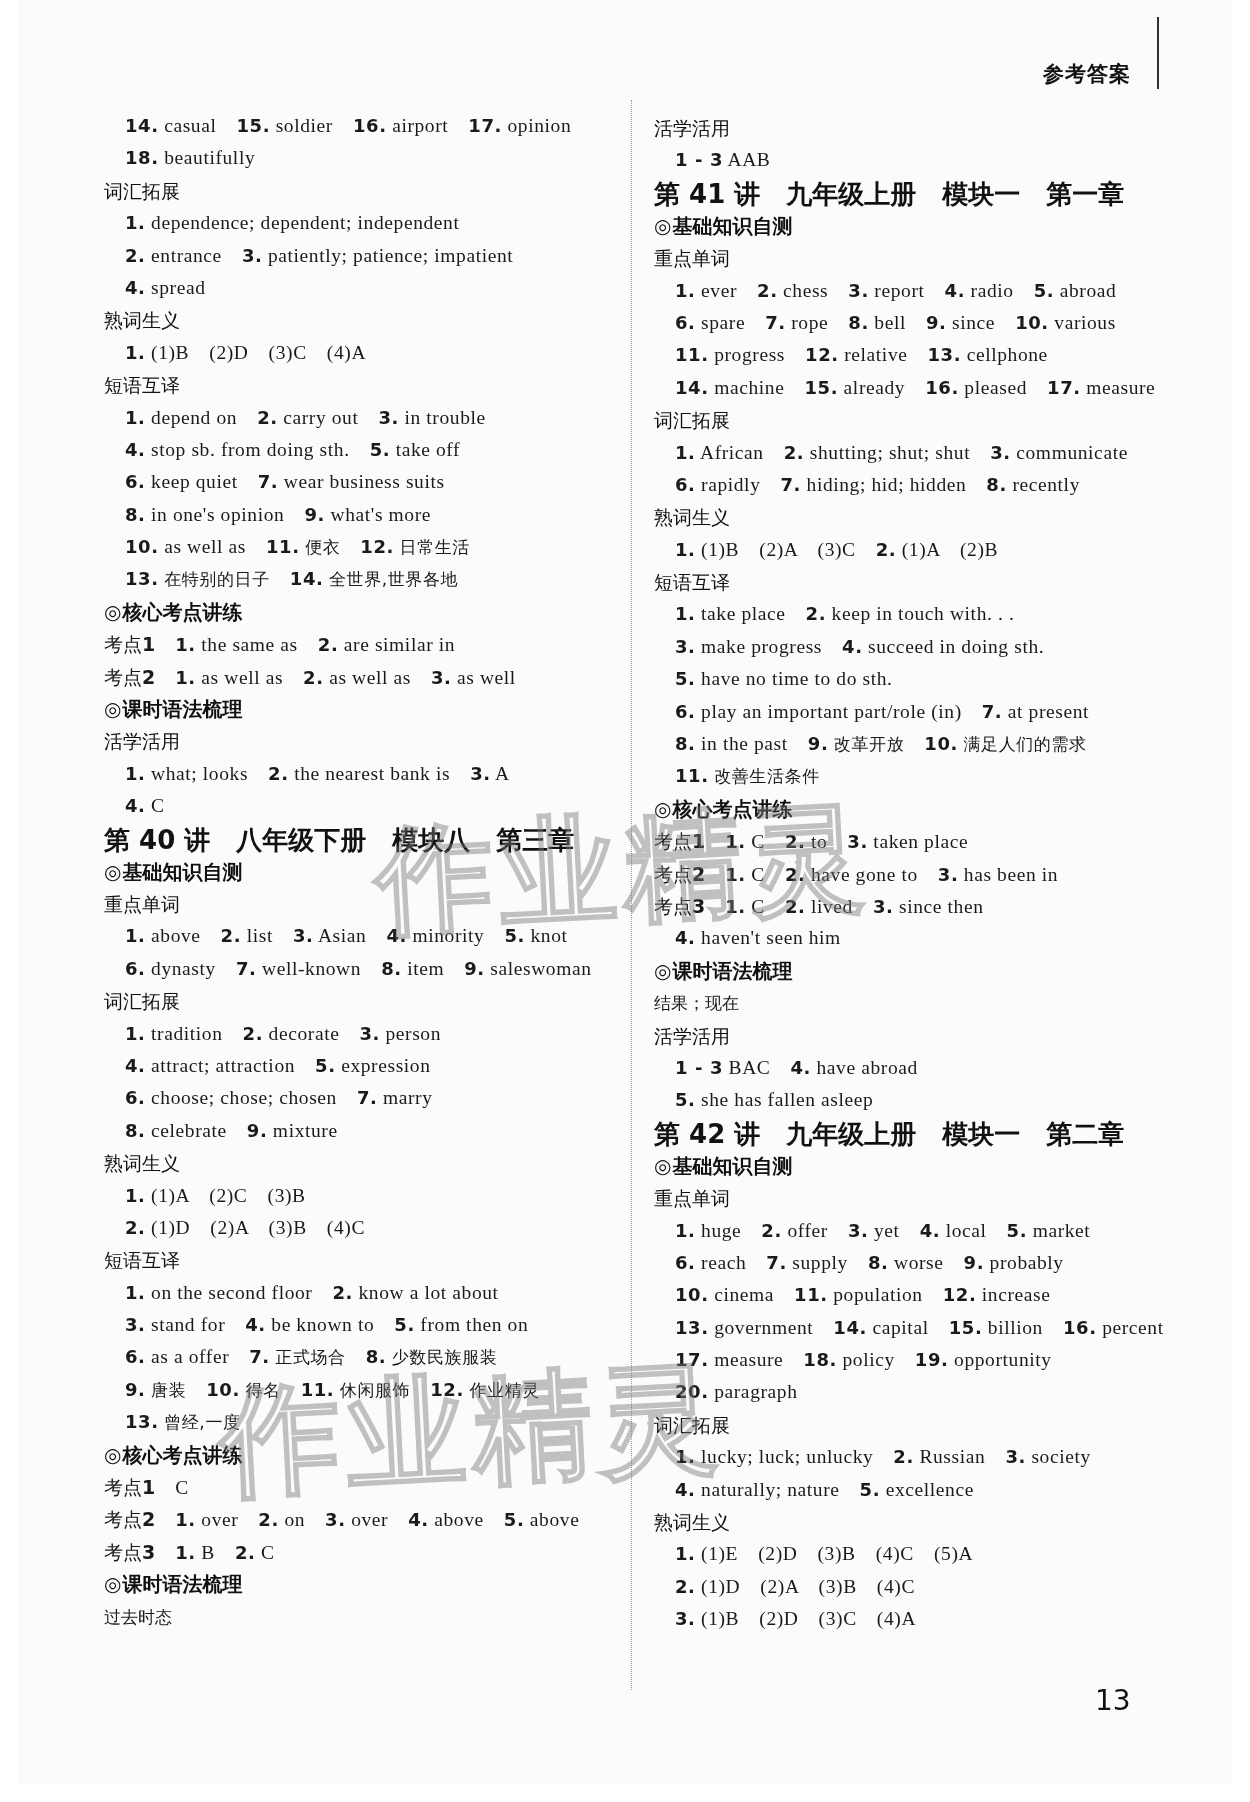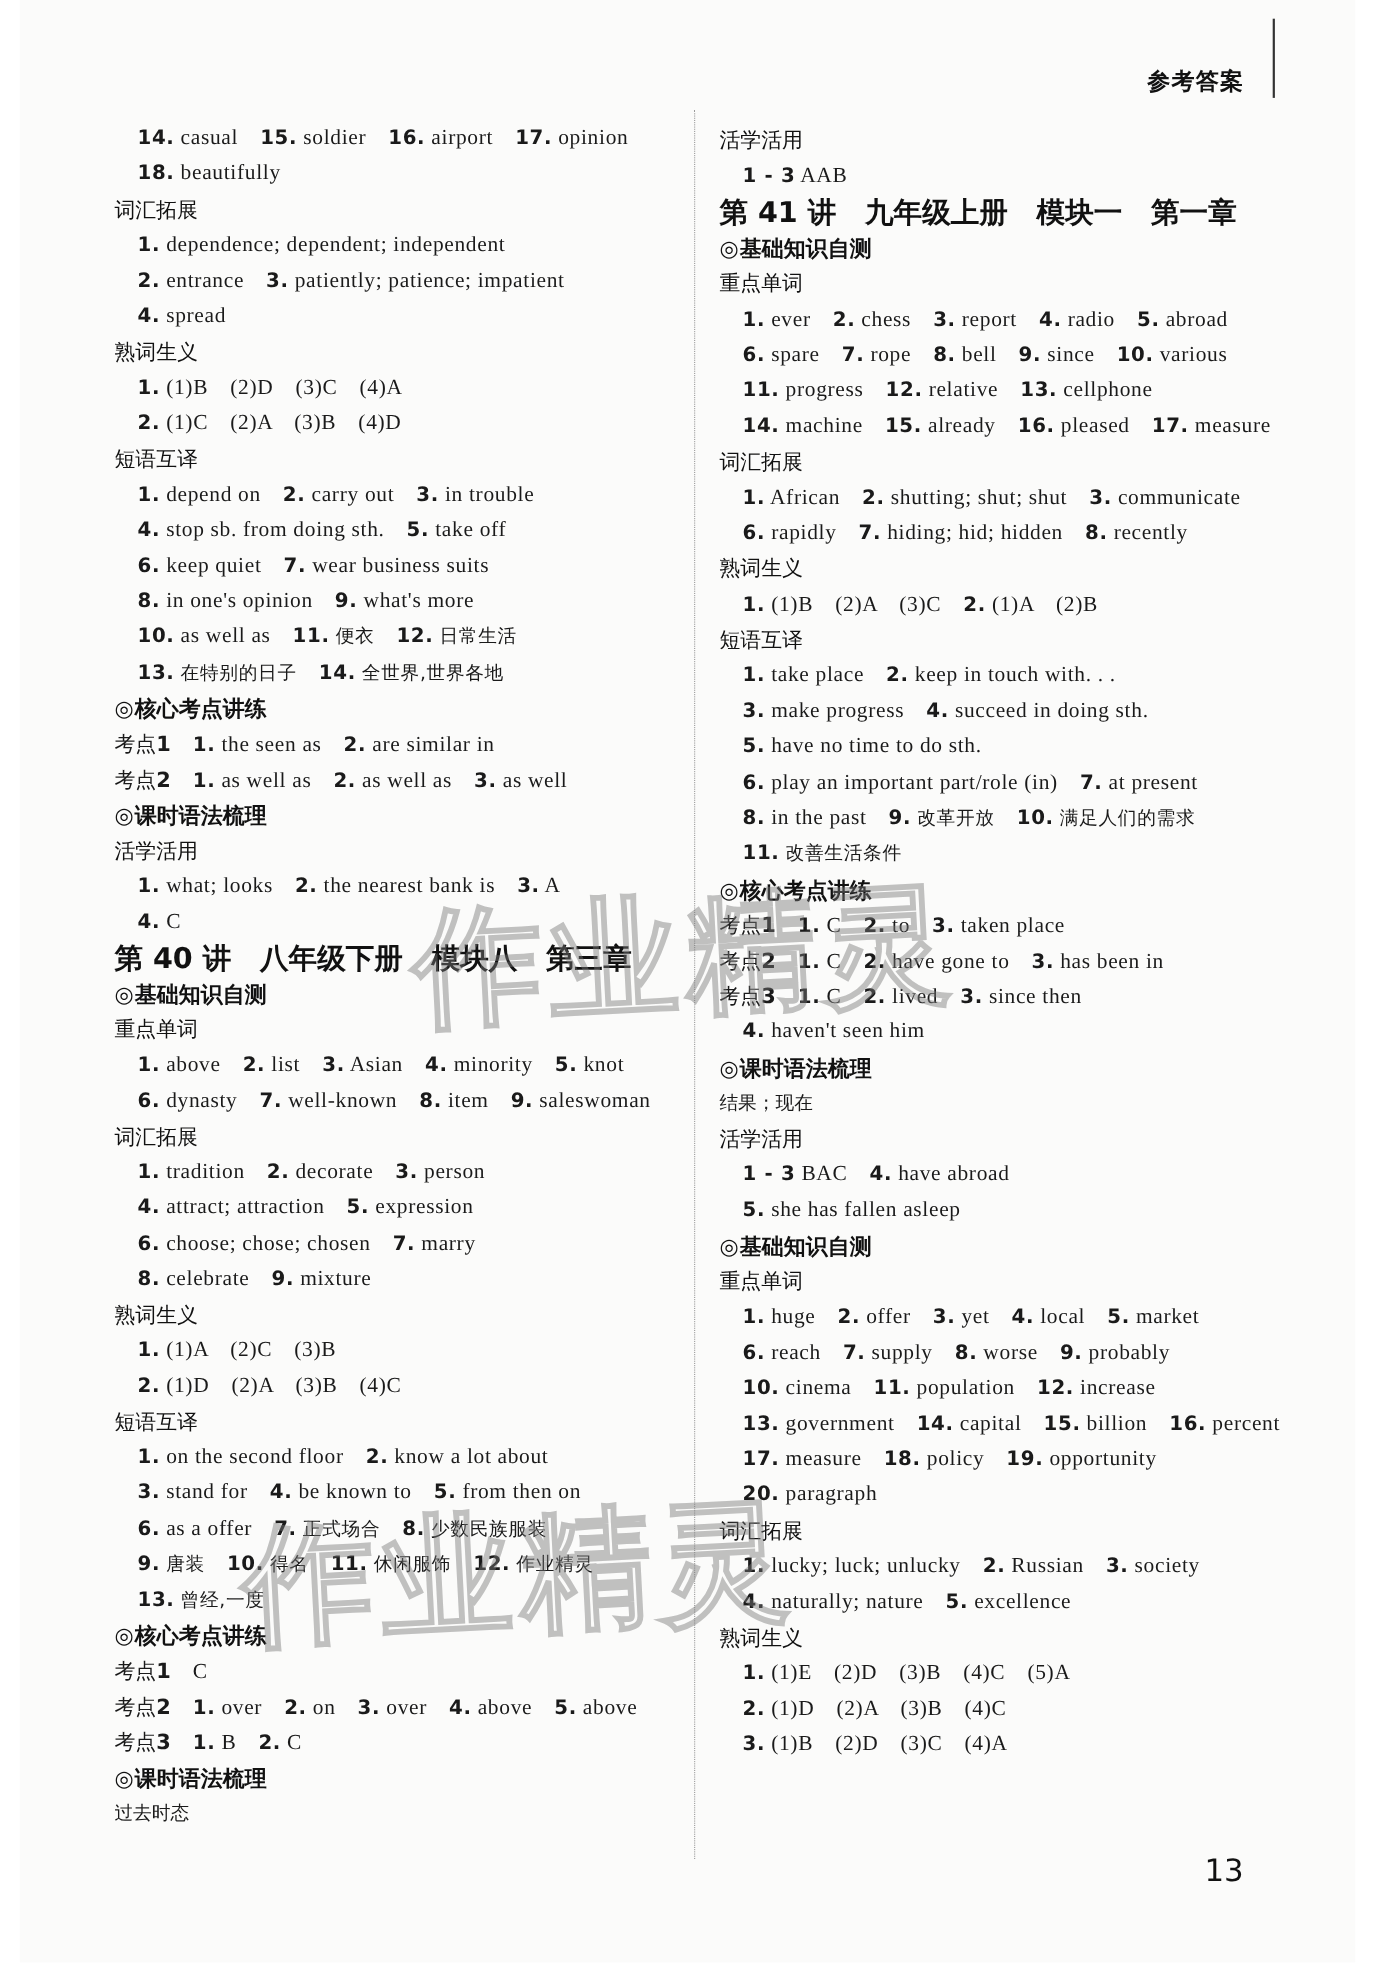--- a/index.html
+++ b/index.html
@@ -60,30 +60,29 @@
 
 <div class="col left" id="col-left">
     <div class="line item"><span class="ans"><span class="num">14.</span> <span>casual</span></span><span class="ans"><span class="num">15.</span> <span>soldier</span></span><span class="ans"><span class="num">16.</span> <span>airport</span></span><span class="ans"><span class="num">17.</span> <span>opinion</span></span></div>
     <div class="line item"><span class="ans"><span class="num">18.</span> <span>beautifully</span></span></div>
     <div class="line sub">词汇拓展</div>
     <div class="line item"><span class="ans"><span class="num">1.</span> <span>dependence; dependent; independent</span></span></div>
     <div class="line item"><span class="ans"><span class="num">2.</span> <span>entrance</span></span><span class="ans"><span class="num">3.</span> <span>patiently; patience; impatient</span></span></div>
     <div class="line item"><span class="ans"><span class="num">4.</span> <span>spread</span></span></div>
     <div class="line sub">熟词生义</div>
     <div class="line item"><span class="ans"><span class="num">1.</span> <span>(1)B　(2)D　(3)C　(4)A</span></span></div>
-    <div class="line item"><span class="ans"><span class="num">2.</span> <span>(1)C　(2)A　(3)B　(4)D</span></span></div>
     <div class="line sub">短语互译</div>
     <div class="line item"><span class="ans"><span class="num">1.</span> <span>depend on</span></span><span class="ans"><span class="num">2.</span> <span>carry out</span></span><span class="ans"><span class="num">3.</span> <span>in trouble</span></span></div>
     <div class="line item"><span class="ans"><span class="num">4.</span> <span>stop sb. from doing sth.</span></span><span class="ans"><span class="num">5.</span> <span>take off</span></span></div>
     <div class="line item"><span class="ans"><span class="num">6.</span> <span>keep quiet</span></span><span class="ans"><span class="num">7.</span> <span>wear business suits</span></span></div>
     <div class="line item"><span class="ans"><span class="num">8.</span> <span>in one's opinion</span></span><span class="ans"><span class="num">9.</span> <span>what's more</span></span></div>
     <div class="line item"><span class="ans"><span class="num">10.</span> <span>as well as</span></span><span class="ans"><span class="num">11.</span> <span class="cn">便衣</span></span><span class="ans"><span class="num">12.</span> <span class="cn">日常生活</span></span></div>
     <div class="line item"><span class="ans"><span class="num">13.</span> <span class="cn">在特别的日子</span></span><span class="ans"><span class="num">14.</span> <span class="cn">全世界,世界各地</span></span></div>
     <div class="line sec"><span class="ring">◎</span><span>核心考点讲练</span></div>
-    <div class="line"><span class="kd"><span>考点</span><b>1</b></span><span class="ans"><span class="num">1.</span> <span>the seen as</span></span><span class="ans"><span class="num">2.</span> <span>are similar in</span></span></div>
+    <div class="line"><span class="kd"><span>考点</span><b>1</b></span><span class="ans"><span class="num">1.</span> <span>the same as</span></span><span class="ans"><span class="num">2.</span> <span>are similar in</span></span></div>
     <div class="line"><span class="kd"><span>考点</span><b>2</b></span><span class="ans"><span class="num">1.</span> <span>as well as</span></span><span class="ans"><span class="num">2.</span> <span>as well as</span></span><span class="ans"><span class="num">3.</span> <span>as well</span></span></div>
     <div class="line sec"><span class="ring">◎</span><span>课时语法梳理</span></div>
     <div class="line sub">活学活用</div>
     <div class="line item"><span class="ans"><span class="num">1.</span> <span>what; looks</span></span><span class="ans"><span class="num">2.</span> <span>the nearest bank is</span></span><span class="ans"><span class="num">3.</span> <span>A</span></span></div>
     <div class="line item"><span class="ans"><span class="num">4.</span> <span>C</span></span></div>
     <div class="lec"><span>第 40 讲</span><span>八年级下册</span><span>模块八</span><span>第三章</span></div>
     <div class="line sec"><span class="ring">◎</span><span>基础知识自测</span></div>
     <div class="line sub">重点单词</div>
     <div class="line item"><span class="ans"><span class="num">1.</span> <span>above</span></span><span class="ans"><span class="num">2.</span> <span>list</span></span><span class="ans"><span class="num">3.</span> <span>Asian</span></span><span class="ans"><span class="num">4.</span> <span>minority</span></span><span class="ans"><span class="num">5.</span> <span>knot</span></span></div>
     <div class="line item"><span class="ans"><span class="num">6.</span> <span>dynasty</span></span><span class="ans"><span class="num">7.</span> <span>well-known</span></span><span class="ans"><span class="num">8.</span> <span>item</span></span><span class="ans"><span class="num">9.</span> <span>saleswoman</span></span></div>
@@ -133,20 +132,21 @@
     <div class="line sec"><span class="ring">◎</span><span>核心考点讲练</span></div>
     <div class="line"><span class="kd"><span>考点</span><b>1</b></span><span class="ans"><span class="num">1.</span> <span>C</span></span><span class="ans"><span class="num">2.</span> <span>to</span></span><span class="ans"><span class="num">3.</span> <span>taken place</span></span></div>
     <div class="line"><span class="kd"><span>考点</span><b>2</b></span><span class="ans"><span class="num">1.</span> <span>C</span></span><span class="ans"><span class="num">2.</span> <span>have gone to</span></span><span class="ans"><span class="num">3.</span> <span>has been in</span></span></div>
     <div class="line"><span class="kd"><span>考点</span><b>3</b></span><span class="ans"><span class="num">1.</span> <span>C</span></span><span class="ans"><span class="num">2.</span> <span>lived</span></span><span class="ans"><span class="num">3.</span> <span>since then</span></span></div>
     <div class="line item"><span class="ans"><span class="num">4.</span> <span>haven't seen him</span></span></div>
     <div class="line sec"><span class="ring">◎</span><span>课时语法梳理</span></div>
     <div class="line cn">结果；现在</div>
     <div class="line sub">活学活用</div>
     <div class="line item"><span class="ans"><span class="num">1 - 3</span> <span>BAC</span></span><span class="ans"><span class="num">4.</span> <span>have abroad</span></span></div>
     <div class="line item"><span class="ans"><span class="num">5.</span> <span>she has fallen asleep</span></span></div>
+    <div class="lec"><span>第 42 讲</span><span>九年级上册</span><span>模块一</span><span>第二章</span></div>
     <div class="line sec"><span class="ring">◎</span><span>基础知识自测</span></div>
     <div class="line sub">重点单词</div>
     <div class="line item"><span class="ans"><span class="num">1.</span> <span>huge</span></span><span class="ans"><span class="num">2.</span> <span>offer</span></span><span class="ans"><span class="num">3.</span> <span>yet</span></span><span class="ans"><span class="num">4.</span> <span>local</span></span><span class="ans"><span class="num">5.</span> <span>market</span></span></div>
     <div class="line item"><span class="ans"><span class="num">6.</span> <span>reach</span></span><span class="ans"><span class="num">7.</span> <span>supply</span></span><span class="ans"><span class="num">8.</span> <span>worse</span></span><span class="ans"><span class="num">9.</span> <span>probably</span></span></div>
     <div class="line item"><span class="ans"><span class="num">10.</span> <span>cinema</span></span><span class="ans"><span class="num">11.</span> <span>population</span></span><span class="ans"><span class="num">12.</span> <span>increase</span></span></div>
     <div class="line item"><span class="ans"><span class="num">13.</span> <span>government</span></span><span class="ans"><span class="num">14.</span> <span>capital</span></span><span class="ans"><span class="num">15.</span> <span>billion</span></span><span class="ans"><span class="num">16.</span> <span>percent</span></span></div>
     <div class="line item"><span class="ans"><span class="num">17.</span> <span>measure</span></span><span class="ans"><span class="num">18.</span> <span>policy</span></span><span class="ans"><span class="num">19.</span> <span>opportunity</span></span></div>
     <div class="line item"><span class="ans"><span class="num">20.</span> <span>paragraph</span></span></div>
     <div class="line sub">词汇拓展</div>
     <div class="line item"><span class="ans"><span class="num">1.</span> <span>lucky; luck; unlucky</span></span><span class="ans"><span class="num">2.</span> <span>Russian</span></span><span class="ans"><span class="num">3.</span> <span>society</span></span></div>

